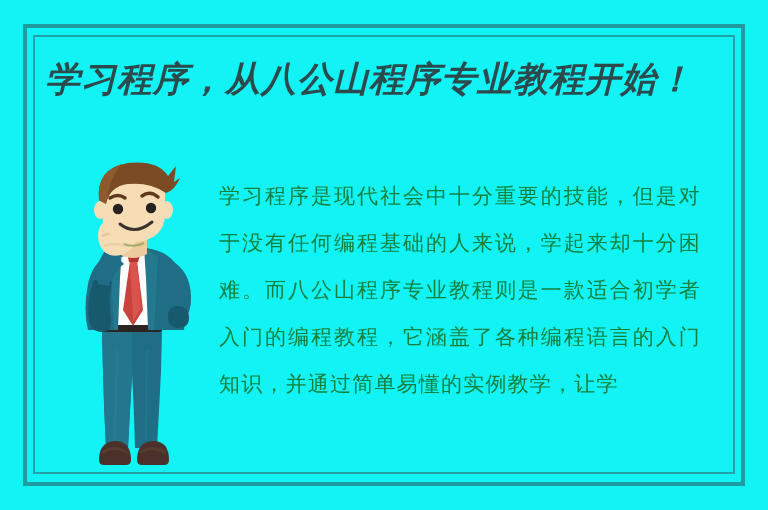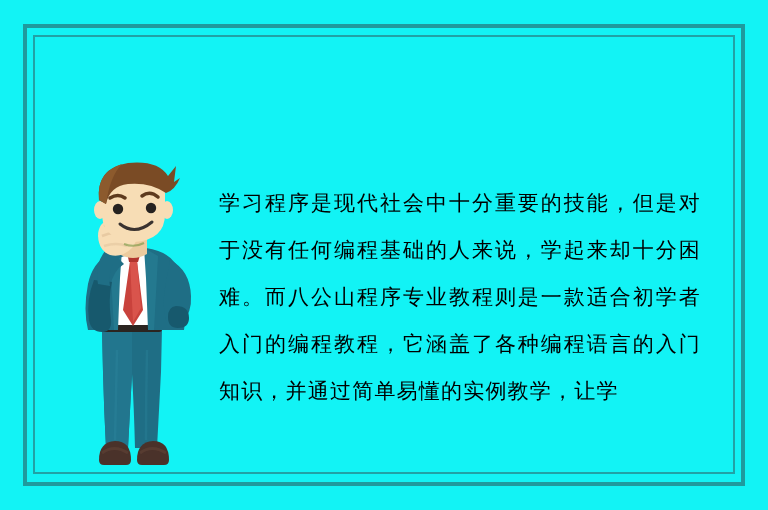--- a/index.html
+++ b/index.html
@@ -66,25 +66,25 @@
     letter-spacing: 1px;
     color: #2c4a4c;
     white-space: normal;
     word-break: break-all;
   }
 
   
   .body-col {
     position: absolute;
     left: 186px;
-    top: 145px;
+    top: 138px;
     width: 482px;
     font-size: 21px;
     line-height: 47px;
-    color: #000000;
+    color: #15803d;
     letter-spacing: 1.2px;
     text-align: justify;
     word-break: break-all;
   }
 
   
   .figure {
     position: absolute;
     left: 25px;
     top: 125px;
@@ -96,20 +96,21 @@
 </head>
 <body>
 
 <div id="poster">
 
   <div class="frame-outer"></div>
   <div class="frame-inner"></div>
 
   <div class="content">
 
+    <div class="headline">学习程序，从八公山程序专业教程开始！</div>
 
     <div class="figure">
       <svg viewBox="0 0 150 320" xmlns="http://www.w3.org/2000/svg" aria-hidden="true">
 
         <path d="M44 168 L104 168 L103 212 Q101 250 99 288 L77 288 Q76 248 74 214 Q72 250 70 288 L48 288 Q46 250 45 212 Z" fill="#1f6e85"></path>
         <path d="M74 214 Q72 250 70 288 L48 288 Q46 250 45 212 L44 168 L74 168 Z" fill="#22768e"></path>
 
         <path d="M59 190 Q58 235 57 280" stroke="#2a8299" stroke-width="2.5" fill="none" opacity="0.55"></path>
         <path d="M89 190 Q88 235 88 280" stroke="#2a8299" stroke-width="2.5" fill="none" opacity="0.4"></path>
 

